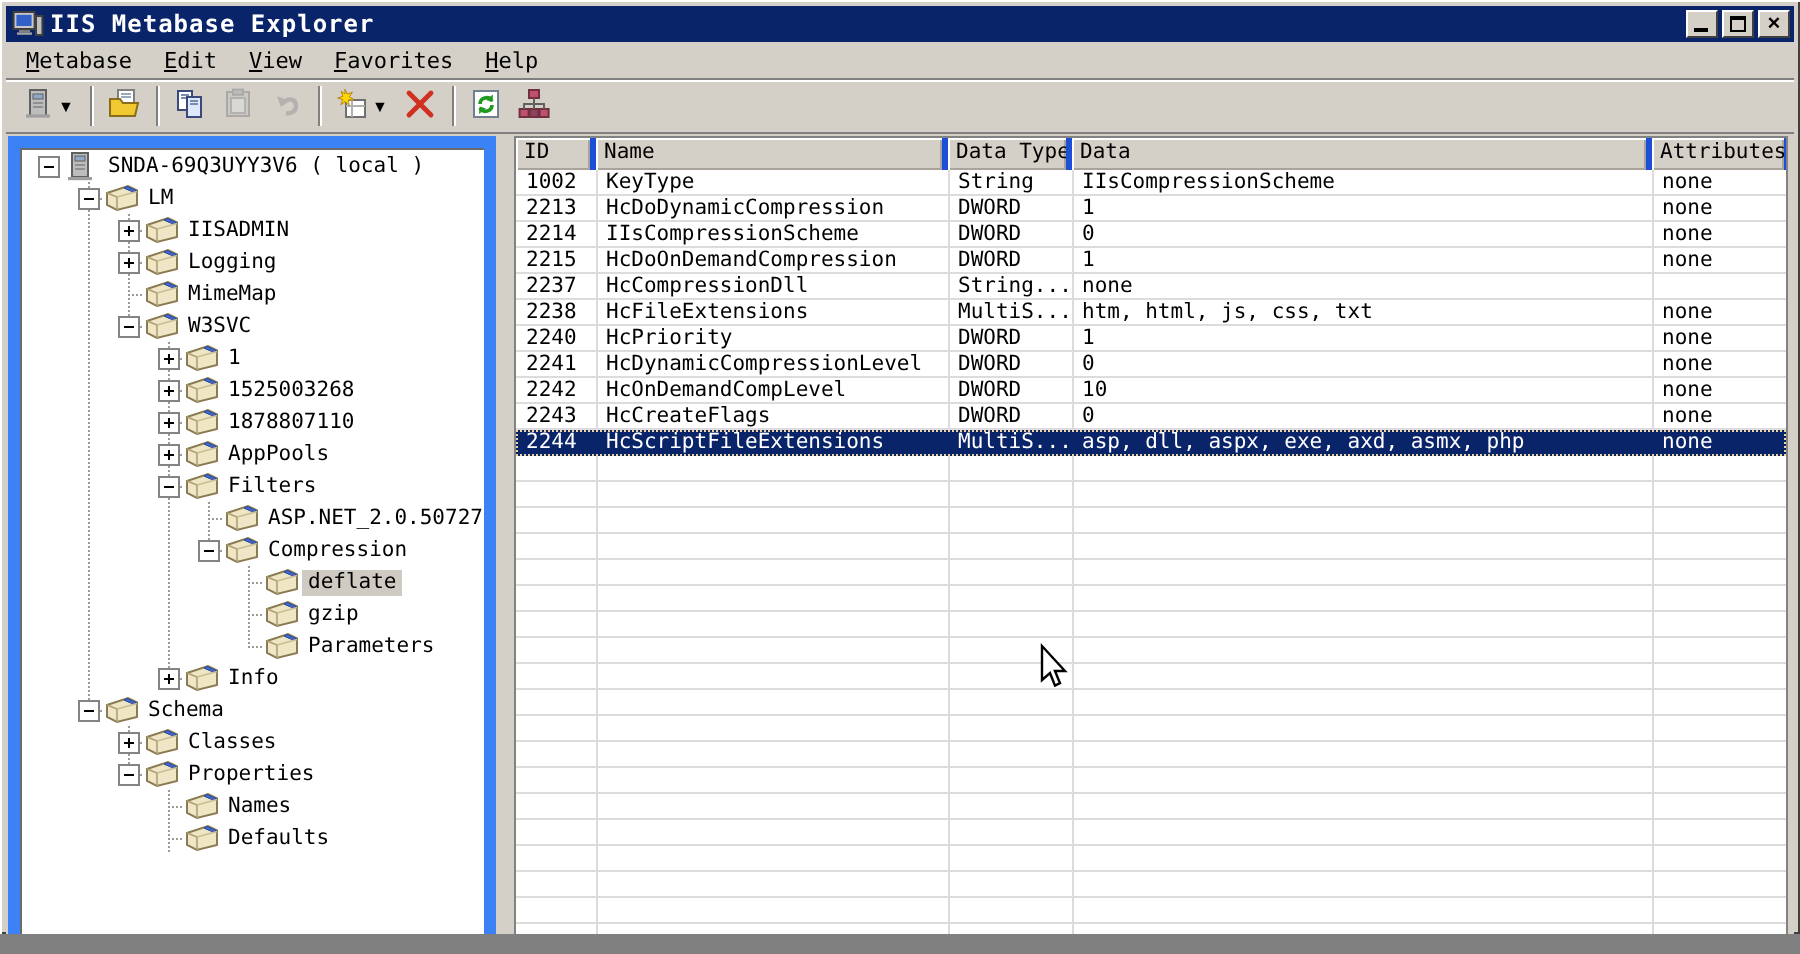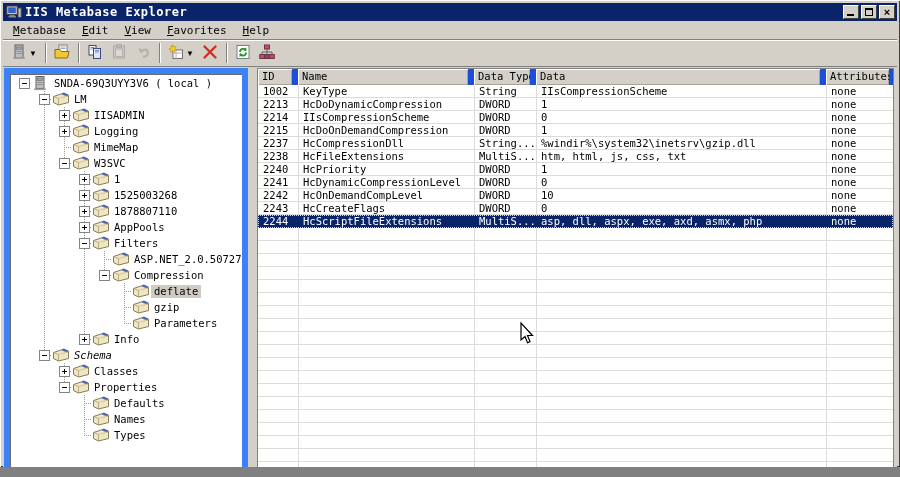--- a/index.html
+++ b/index.html
@@ -46,21 +46,21 @@
   .hline{position:absolute;height:1px;top:8px;background-image:repeating-linear-gradient(to right,#9a9a9a 0 1px,transparent 1px 2px);}
   .exp{position:absolute;top:3px;width:11px;height:11px;background:#fff;border:1px solid #848484;padding:0;}
   .exp .hb{position:absolute;left:2px;top:4px;width:5px;height:1px;background:#000;}
   .exp .vb{position:absolute;left:4px;top:2px;width:1px;height:5px;background:#000;}
   .tico{position:absolute;top:1px;}
   .tlabel{position:absolute;top:2px;height:13px;line-height:12px;padding:0 3px;white-space:nowrap;}
   .tlabel.sel{background:#CFCBC3;}
   
   .thead{position:relative;height:16px;display:flex;background:#D4D0C8;}
   .hcell{height:16px;line-height:15px;padding-left:4px;background:#D4D0C8;
-    border-right:6px solid #1d4ed8;box-shadow:inset 1px 1px 0 #fff, inset -1px -1px 0 #A8A49C;
+    border-right:3px solid #1d4ed8;box-shadow:inset 1px 1px 0 #fff, inset -1px -1px 0 #A8A49C;
     overflow:hidden;white-space:nowrap;flex:0 0 auto;}
   .tbody{position:absolute;left:0;top:16px;right:0;bottom:0;background-color:#fff;
     background-image:repeating-linear-gradient(to bottom,transparent 0 12px,#DCDCDC 12px 13px);}
   .vgrid{position:absolute;top:0;bottom:0;width:1px;background:#DCDCDC;}
   .drow{position:relative;height:13px;display:flex;white-space:nowrap;}
   .dcell{height:13px;line-height:13px;padding-left:5px;overflow:hidden;flex:0 0 auto;}
   .drow.sel{background:#0A246A;color:#fff;outline:1px dotted #EBD79C;outline-offset:-1px;z-index:2;}
   .cursor{position:absolute;left:513px;top:321px;z-index:50;pointer-events:none;}
 </style>
 </head>
@@ -436,21 +436,21 @@
           <i class="hline" style="left: 34px; width: 8px;"></i>
           <button class="exp" style="left: 29px;">
             <span class="hb"></span>
           </button>
           <span class="tico" style="left: 42px;"><svg width="18" height="14" viewBox="0 0 18 14">
               <polygon points="1.5,4.5 12,1 16.5,3.2 16.5,10.5 6.5,13 1.5,10.5" fill="#EFE6C5" stroke="#8A7B52"></polygon>
               <polygon points="11.5,1.2 16.3,3.3 14.8,4.1 10,2.1" fill="#4169CD" stroke="#2A4A9D" stroke-width="0.5"></polygon>
               <polyline points="1.5,4.5 6.5,6.5 6.5,13" fill="none" stroke="#B0A070" stroke-width="0.8"></polyline>
               <polyline points="6.5,6.5 16.5,3.8" fill="none" stroke="#C8BC94" stroke-width="0.8"></polyline>
             </svg></span>
-          <span class="tlabel" style="left: 61px; font-style: italic;">Schema</span>
+          <span class="tlabel" style="left: 61px;">Schema</span>
         </div>
         <div class="trow">
           <i class="vline" style="left: 54px; top: 0px; height: 16px;"></i>
           <i class="hline" style="left: 54px; width: 8px;"></i>
           <button class="exp" style="left: 49px;">
             <span class="hb"></span>
             <span class="vb"></span>
           </button>
           <span class="tico" style="left: 62px;"><svg width="18" height="14" viewBox="0 0 18 14">
               <polygon points="1.5,4.5 12,1 16.5,3.2 16.5,10.5 6.5,13 1.5,10.5" fill="#EFE6C5" stroke="#8A7B52"></polygon>
@@ -476,43 +476,32 @@
         </div>
         <div class="trow">
           <i class="vline" style="left: 74px; top: 0px; height: 16px;"></i>
           <i class="hline" style="left: 74px; width: 8px;"></i>
           <span class="tico" style="left: 82px;"><svg width="18" height="14" viewBox="0 0 18 14">
               <polygon points="1.5,4.5 12,1 16.5,3.2 16.5,10.5 6.5,13 1.5,10.5" fill="#EFE6C5" stroke="#8A7B52"></polygon>
               <polygon points="11.5,1.2 16.3,3.3 14.8,4.1 10,2.1" fill="#4169CD" stroke="#2A4A9D" stroke-width="0.5"></polygon>
               <polyline points="1.5,4.5 6.5,6.5 6.5,13" fill="none" stroke="#B0A070" stroke-width="0.8"></polyline>
               <polyline points="6.5,6.5 16.5,3.8" fill="none" stroke="#C8BC94" stroke-width="0.8"></polyline>
             </svg></span>
+          <span class="tlabel" style="left: 101px;">Names</span>
+        </div>
+        <div class="trow">
+          <i class="vline" style="left: 74px; top: 0px; height: 16px;"></i>
+          <i class="hline" style="left: 74px; width: 8px;"></i>
+          <span class="tico" style="left: 82px;"><svg width="18" height="14" viewBox="0 0 18 14">
+              <polygon points="1.5,4.5 12,1 16.5,3.2 16.5,10.5 6.5,13 1.5,10.5" fill="#EFE6C5" stroke="#8A7B52"></polygon>
+              <polygon points="11.5,1.2 16.3,3.3 14.8,4.1 10,2.1" fill="#4169CD" stroke="#2A4A9D" stroke-width="0.5"></polygon>
+              <polyline points="1.5,4.5 6.5,6.5 6.5,13" fill="none" stroke="#B0A070" stroke-width="0.8"></polyline>
+              <polyline points="6.5,6.5 16.5,3.8" fill="none" stroke="#C8BC94" stroke-width="0.8"></polyline>
+            </svg></span>
           <span class="tlabel" style="left: 101px;">Defaults</span>
-        </div>
-        <div class="trow">
-          <i class="vline" style="left: 74px; top: 0px; height: 16px;"></i>
-          <i class="hline" style="left: 74px; width: 8px;"></i>
-          <span class="tico" style="left: 82px;"><svg width="18" height="14" viewBox="0 0 18 14">
-              <polygon points="1.5,4.5 12,1 16.5,3.2 16.5,10.5 6.5,13 1.5,10.5" fill="#EFE6C5" stroke="#8A7B52"></polygon>
-              <polygon points="11.5,1.2 16.3,3.3 14.8,4.1 10,2.1" fill="#4169CD" stroke="#2A4A9D" stroke-width="0.5"></polygon>
-              <polyline points="1.5,4.5 6.5,6.5 6.5,13" fill="none" stroke="#B0A070" stroke-width="0.8"></polyline>
-              <polyline points="6.5,6.5 16.5,3.8" fill="none" stroke="#C8BC94" stroke-width="0.8"></polyline>
-            </svg></span>
-          <span class="tlabel" style="left: 101px;">Names</span>
-        </div>
-        <div class="trow">
-          <i class="vline" style="left: 74px; top: 0px; height: 8px;"></i>
-          <i class="hline" style="left: 74px; width: 8px;"></i>
-          <span class="tico" style="left: 82px;"><svg width="18" height="14" viewBox="0 0 18 14">
-              <polygon points="1.5,4.5 12,1 16.5,3.2 16.5,10.5 6.5,13 1.5,10.5" fill="#EFE6C5" stroke="#8A7B52"></polygon>
-              <polygon points="11.5,1.2 16.3,3.3 14.8,4.1 10,2.1" fill="#4169CD" stroke="#2A4A9D" stroke-width="0.5"></polygon>
-              <polyline points="1.5,4.5 6.5,6.5 6.5,13" fill="none" stroke="#B0A070" stroke-width="0.8"></polyline>
-              <polyline points="6.5,6.5 16.5,3.8" fill="none" stroke="#C8BC94" stroke-width="0.8"></polyline>
-            </svg></span>
-          <span class="tlabel" style="left: 101px;">Types</span>
         </div>
       </div>
     <div class="splitter"></div>
     <div class="table-panel">
       <div class="thead" id="thead">
           <div class="hcell" style="width: 40px;">ID</div>
           <div class="hcell" style="width: 176px;">Name</div>
           <div class="hcell" style="width: 62px;">Data Type</div>
           <div class="hcell" style="width: 290px;">Data</div>
           <div class="hcell" style="width: 69px;">Attributes</div>
@@ -547,21 +536,20 @@
             <span class="dcell" style="width: 40px;">2215</span>
             <span class="dcell" style="width: 176px;">HcDoOnDemandCompression</span>
             <span class="dcell" style="width: 62px;">DWORD</span>
             <span class="dcell" style="width: 290px;">1</span>
             <span class="dcell" style="width: 69px;">none</span>
           </div>
           <div class="drow">
             <span class="dcell" style="width: 40px;">2237</span>
             <span class="dcell" style="width: 176px;">HcCompressionDll</span>
             <span class="dcell" style="width: 62px;">String...</span>
-            <span class="dcell" style="width: 290px;">%windir%\system32\inetsrv\gzip.dll</span>
             <span class="dcell" style="width: 69px;">none</span>
           </div>
           <div class="drow">
             <span class="dcell" style="width: 40px;">2238</span>
             <span class="dcell" style="width: 176px;">HcFileExtensions</span>
             <span class="dcell" style="width: 62px;">MultiS...</span>
             <span class="dcell" style="width: 290px;">htm, html, js, css, txt</span>
             <span class="dcell" style="width: 69px;">none</span>
           </div>
           <div class="drow">

